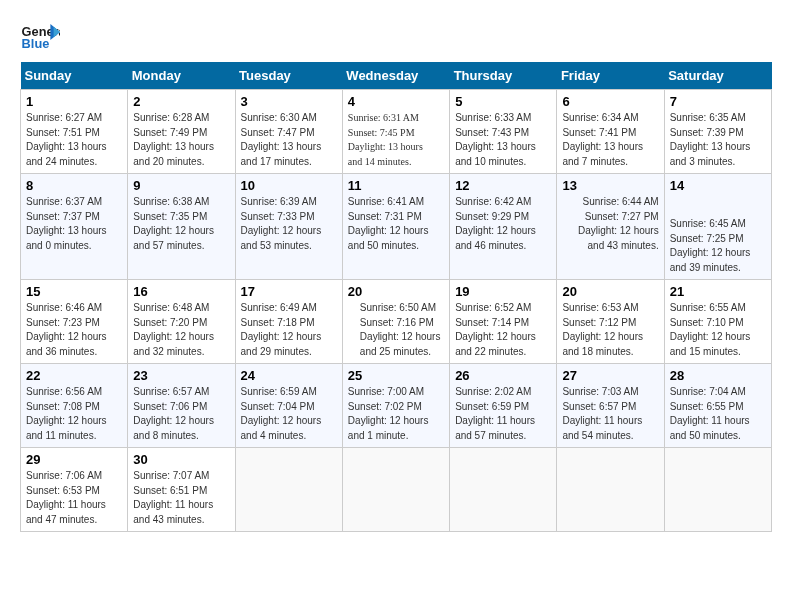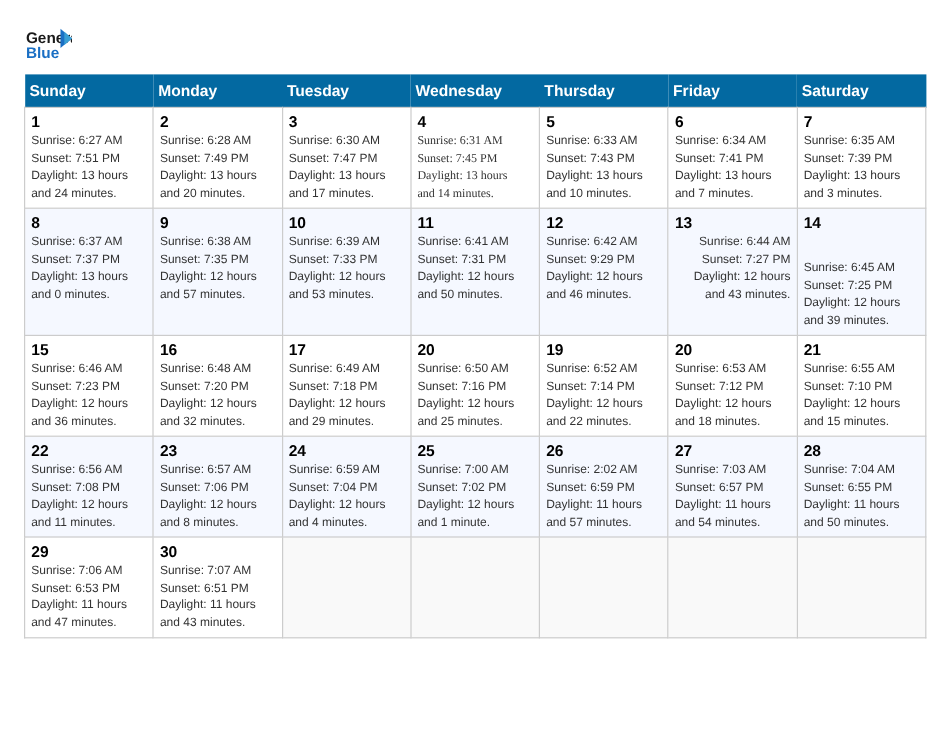--- a/index.html
+++ b/index.html
@@ -231,21 +231,21 @@
         </td>
         <td>
           <span class="day-num">17</span>
           <div class="day-info" style="white-space: pre-line;">Sunrise: 6:49 AM
 Sunset: 7:18 PM
 Daylight: 12 hours
 and 29 minutes.</div>
         </td>
         <td>
           <span class="day-num">20</span>
-          <div class="day-info" style="white-space: pre-line;">Sunrise: 6:50 AM
+          <div class="day-info" style="white-space: pre-line; margin-left: 12px;">Sunrise: 6:50 AM
 Sunset: 7:16 PM
 Daylight: 12 hours
 and 25 minutes.</div>
         </td>
         <td>
           <span class="day-num">19</span>
           <div class="day-info" style="white-space: pre-line;">Sunrise: 6:52 AM
 Sunset: 7:14 PM
 Daylight: 12 hours
 and 22 minutes.</div>

